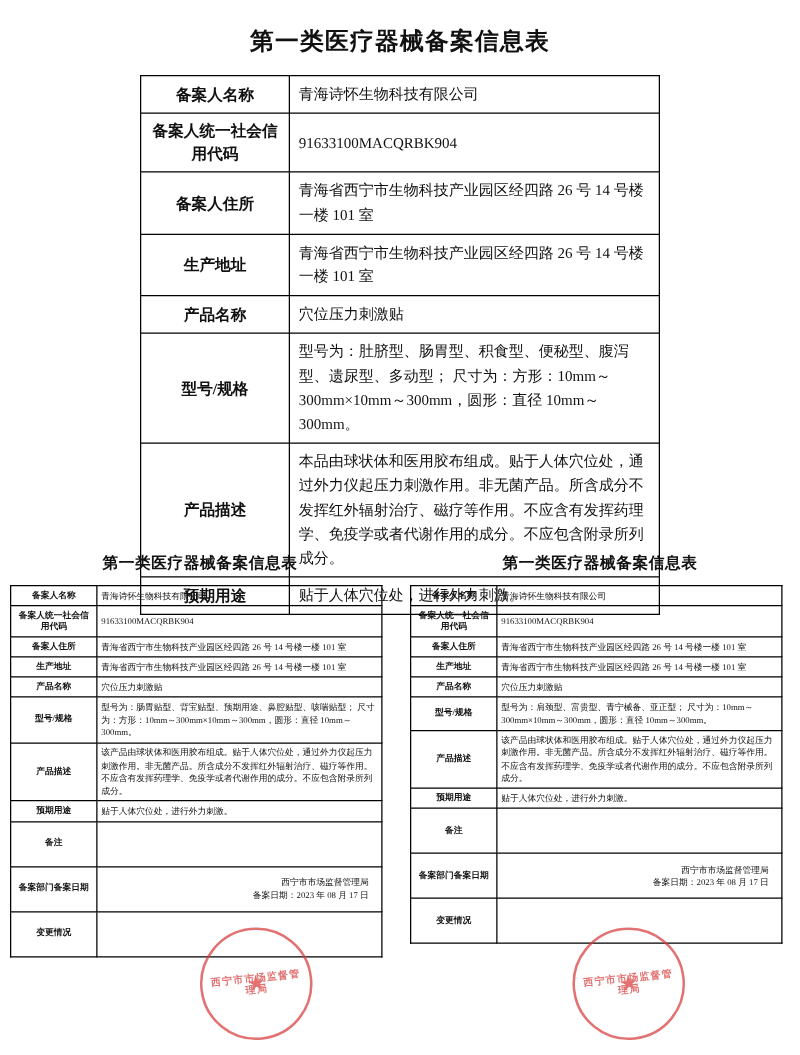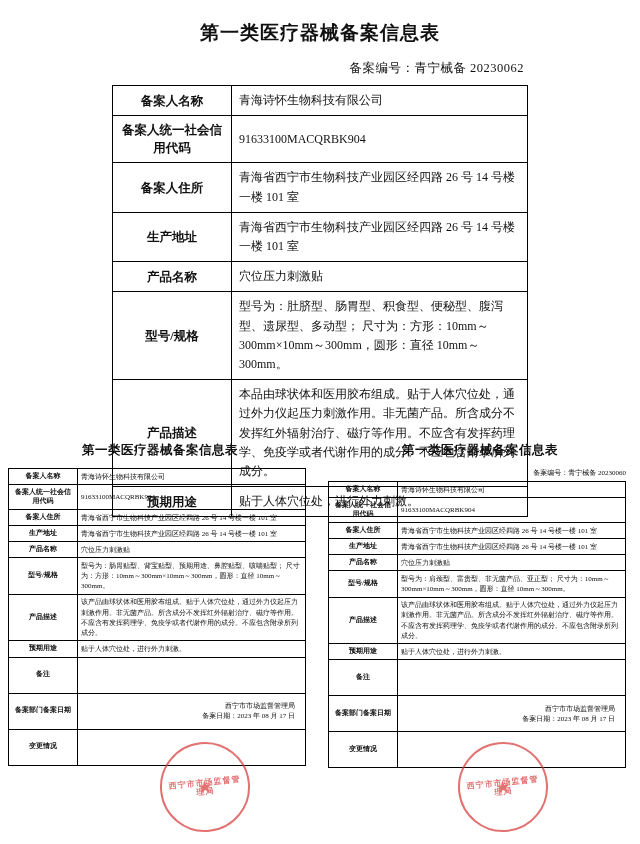--- a/index.html
+++ b/index.html
@@ -154,23 +154,20 @@
   }
   .seal-left .seal-inner, .seal-right .seal-inner { font-size: 8px; }
 </style>
 </head>
 <body>
 
 <div class="page">
 
   <div class="main-form">
     <div class="doc-title">第一类医疗器械备案信息表</div>
-    <div class="record-no">
-      <span>备案编号：</span><span>青宁械备 20230062</span>
-    </div>
     <table class="form">
       <tbody>
         <tr>
           <td class="lbl">备案人名称</td>
           <td class="val">青海诗怀生物科技有限公司</td>
         </tr>
         <tr>
           <td class="lbl">备案人统一社会信用代码</td>
           <td class="val">91633100MACQRBK904</td>
         </tr>
@@ -256,23 +253,20 @@
         </tbody>
       </table>
       <div class="seal seal-left">
         <div class="seal-inner">西宁市市场监督管理局</div>
         <div class="star">★</div>
       </div>
     </div>
 
     <div class="small-form">
       <div class="doc-title">第一类医疗器械备案信息表</div>
-      <div class="record-no">
-        <span>备案编号：</span><span>青宁械备 20230060</span>
-      </div>
       <table class="form">
         <tbody>
           <tr>
             <td class="lbl">备案人名称</td>
             <td class="val">青海诗怀生物科技有限公司</td>
           </tr>
           <tr>
             <td class="lbl">备案人统一社会信用代码</td>
             <td class="val">91633100MACQRBK904</td>
           </tr>
@@ -283,21 +277,21 @@
           <tr>
             <td class="lbl">生产地址</td>
             <td class="val">青海省西宁市生物科技产业园区经四路 26 号 14 号楼一楼 101 室</td>
           </tr>
           <tr>
             <td class="lbl">产品名称</td>
             <td class="val">穴位压力刺激贴</td>
           </tr>
           <tr>
             <td class="lbl">型号/规格</td>
-            <td class="val">型号为：肩颈型、富贵型、非无菌产品、亚正型；  尺寸为：10mm～300mm×10mm～300mm，圆形：直径 10mm～300mm。</td>
+            <td class="val">型号为：肩颈型、富贵型、青宁械备、亚正型；  尺寸为：10mm～300mm×10mm～300mm，圆形：直径 10mm～300mm。</td>
           </tr>
           <tr>
             <td class="lbl">产品描述</td>
             <td class="val">该产品由球状体和医用胶布组成。贴于人体穴位处，通过外力仪起压力刺激作用。非无菌产品。所含成分不发挥红外辐射治疗、磁疗等作用。不应含有发挥药理学、免疫学或者代谢作用的成分。不应包含附录所列成分。</td>
           </tr>
           <tr>
             <td class="lbl">预期用途</td>
             <td class="val">贴于人体穴位处，进行外力刺激。</td>
           </tr>
           <tr class="tall">

